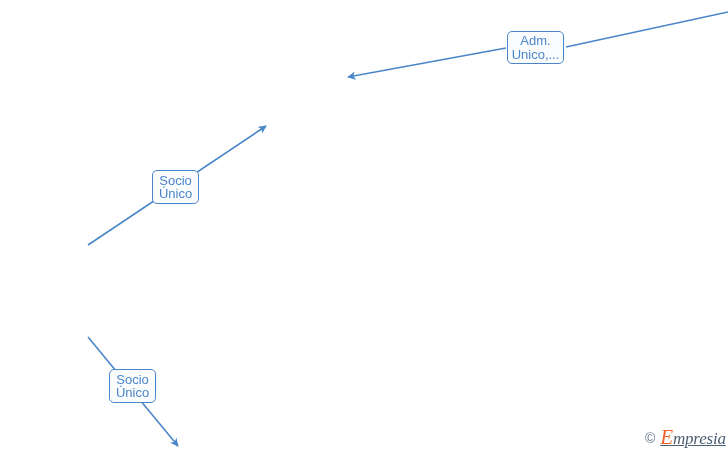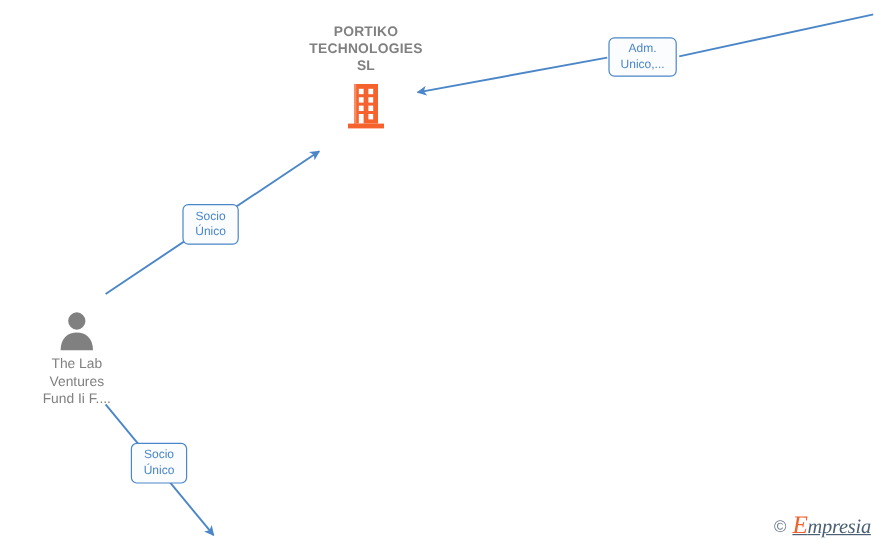--- a/index.html
+++ b/index.html
@@ -68,21 +68,21 @@
   }
 
   
   .rel-box {
     position: absolute;
     box-sizing: border-box;
     background: #fbfcfe;
     border: 1px solid #4a86c8;
     border-radius: 5px;
     color: #4a86c8;
-    font-size: 10px;
+    font-size: 13px;
     line-height: 13.5px;
     text-align: center;
     display: flex;
     flex-direction: column;
     justify-content: center;
     align-items: center;
     white-space: pre-line;
     padding: 0 2px;
   }
   .rel-adm  { left: 507px; top: 31px;  width: 57px;  height: 33px; }
@@ -133,57 +133,21 @@
 
     <line x1="728" y1="12" x2="566" y2="47" stroke="#4a86c8" stroke-width="1.6"></line>
 
     <line x1="506" y1="48" x2="348" y2="77" stroke="#4a86c8" stroke-width="1.6" marker-end="url(#arrowBlue)"></line>
 
     <line x1="88" y1="245" x2="266" y2="126" stroke="#4a86c8" stroke-width="1.6" marker-end="url(#arrowBlue)"></line>
 
     <line x1="88" y1="337" x2="178" y2="446" stroke="#4a86c8" stroke-width="1.6" marker-end="url(#arrowBlue)"></line>
   </svg>
 
-  <div class="company-node">
-    <div class="company-title">PORTIKO
-TECHNOLOGIES
-SL</div>
-    <div class="company-icon-wrap">
-      <svg width="30" height="40" viewBox="0 0 30 40" xmlns="http://www.w3.org/2000/svg">
 
-        <rect x="5" y="1" width="20" height="33" fill="#f6622e"></rect>
-
-        <rect x="5" y="1" width="2" height="33" fill="#fb8b63"></rect>
-
-        <rect x="9" y="5" width="4" height="4.5" fill="#ffffff"></rect>
-        <rect x="17" y="5" width="4" height="4.5" fill="#ffffff"></rect>
-        <rect x="9" y="12" width="4" height="4.5" fill="#ffffff"></rect>
-        <rect x="17" y="12" width="4" height="4.5" fill="#ffffff"></rect>
-        <rect x="9" y="19" width="4" height="4.5" fill="#ffffff"></rect>
-        <rect x="17" y="19" width="4" height="4.5" fill="#ffffff"></rect>
-
-        <rect x="9" y="26" width="4" height="8" fill="#ffffff"></rect>
-        <rect x="17" y="26" width="4" height="4.5" fill="#ffffff"></rect>
-
-        <rect x="0" y="34" width="30" height="4" fill="#f6622e"></rect>
-      </svg>
-    </div>
-  </div>
-
-  <div class="person-node">
-    <div class="person-icon-wrap">
-      <svg width="34" height="34" viewBox="0 0 34 34" xmlns="http://www.w3.org/2000/svg">
-        <circle cx="17" cy="9.5" r="7.2" fill="#808080"></circle>
-        <path d="M 3.5 34 C 3.5 23.5 9.8 19 17 19 C 24.2 19 30.5 23.5 30.5 34 Z" fill="#808080"></path>
-      </svg>
-    </div>
-    <div class="person-label">The Lab
-Ventures
-Fund Ii F....</div>
-  </div>
 
   <div class="rel-box rel-adm">Adm.
 Unico,...</div>
 
   <div class="rel-box rel-s1">Socio
 Único</div>
 
   <div class="rel-box rel-s2">Socio
 Único</div>
 

